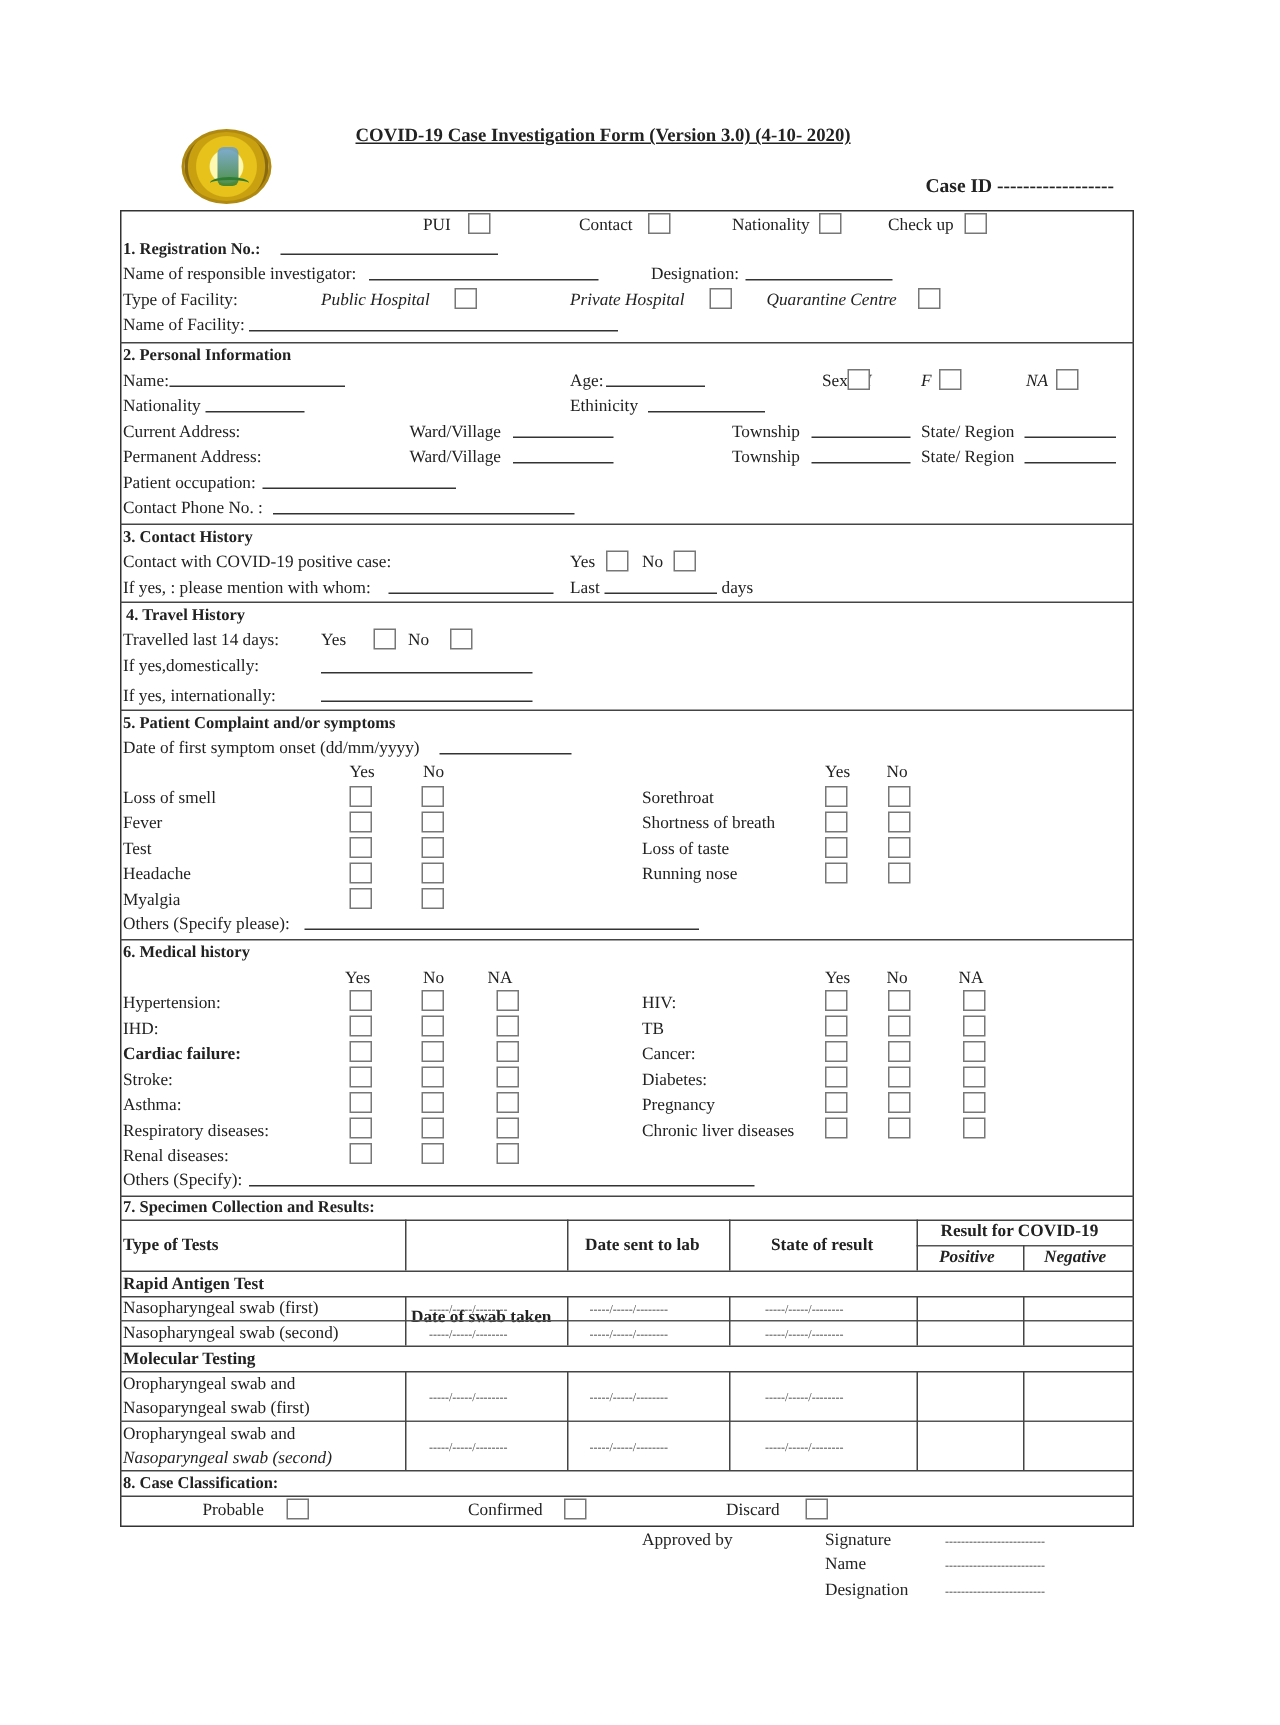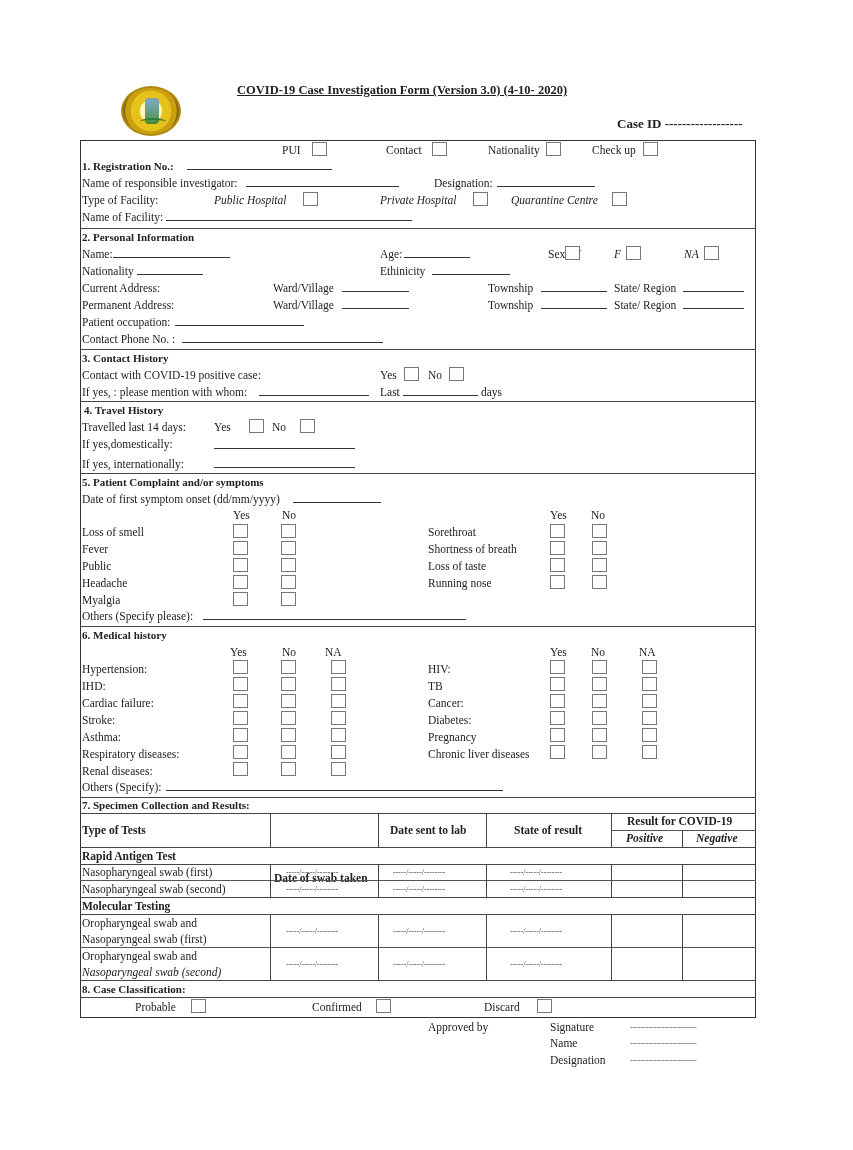--- a/index.html
+++ b/index.html
@@ -139,21 +139,21 @@
 <div class="abs" style="left:282px;top:510px;">No</div>
 <div class="abs" style="left:550px;top:510px;">Yes</div>
 <div class="abs" style="left:591px;top:510px;">No</div>
 
 <div class="abs" style="left:82px;top:527px;">Loss of smell</div>
 <div class="cb" style="left:233px;top:524px;"></div>
 <div class="cb" style="left:281px;top:524px;"></div>
 <div class="abs" style="left:82px;top:544px;">Fever</div>
 <div class="cb" style="left:233px;top:541px;"></div>
 <div class="cb" style="left:281px;top:541px;"></div>
-<div class="abs" style="left:82px;top:561px;">Public</div>
+<div class="abs" style="left:82px;top:561px;">Test</div>
 <div class="cb" style="left:233px;top:558px;"></div>
 <div class="cb" style="left:281px;top:558px;"></div>
 <div class="abs" style="left:82px;top:578px;">Headache</div>
 <div class="cb" style="left:233px;top:575px;"></div>
 <div class="cb" style="left:281px;top:575px;"></div>
 <div class="abs" style="left:82px;top:595px;">Myalgia</div>
 <div class="cb" style="left:233px;top:592px;"></div>
 <div class="cb" style="left:281px;top:592px;"></div>
 
 <div class="abs" style="left:428px;top:527px;">Sorethroat</div>
@@ -183,21 +183,21 @@
 <div class="abs" style="left:639px;top:647px;">NA</div>
 
 <div class="abs" style="left:82px;top:664px;">Hypertension:</div>
 <div class="cb" style="left:233px;top:660px;"></div>
 <div class="cb" style="left:281px;top:660px;"></div>
 <div class="cb" style="left:331px;top:660px;"></div>
 <div class="abs" style="left:82px;top:681px;">IHD:</div>
 <div class="cb" style="left:233px;top:677px;"></div>
 <div class="cb" style="left:281px;top:677px;"></div>
 <div class="cb" style="left:331px;top:677px;"></div>
-<div class="abs" style="left:82px;top:698px;">Cardiac failure:</div>
+<div class="abs" style="left:82px;top:698px;font-weight:bold;">Cardiac failure:</div>
 <div class="cb" style="left:233px;top:694px;"></div>
 <div class="cb" style="left:281px;top:694px;"></div>
 <div class="cb" style="left:331px;top:694px;"></div>
 <div class="abs" style="left:82px;top:715px;">Stroke:</div>
 <div class="cb" style="left:233px;top:711px;"></div>
 <div class="cb" style="left:281px;top:711px;"></div>
 <div class="cb" style="left:331px;top:711px;"></div>
 <div class="abs" style="left:82px;top:732px;">Asthma:</div>
 <div class="cb" style="left:233px;top:728px;"></div>
 <div class="cb" style="left:281px;top:728px;"></div>

